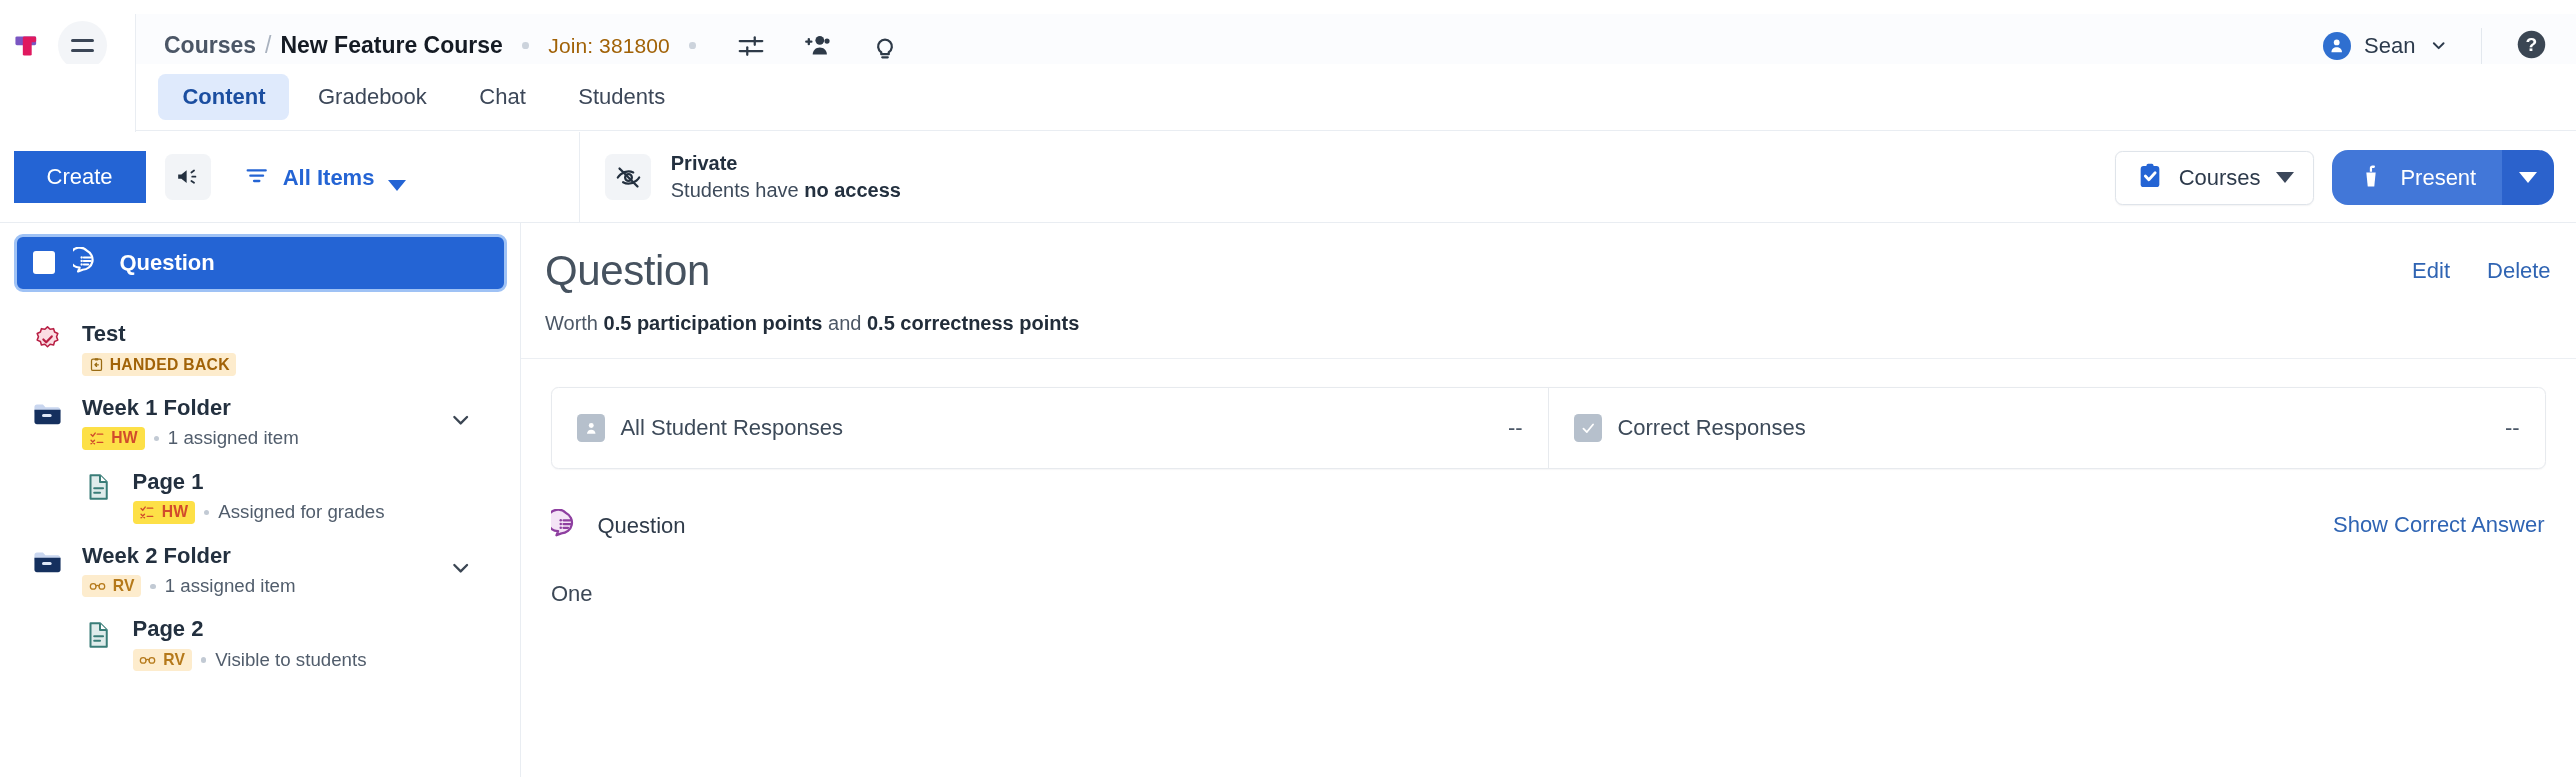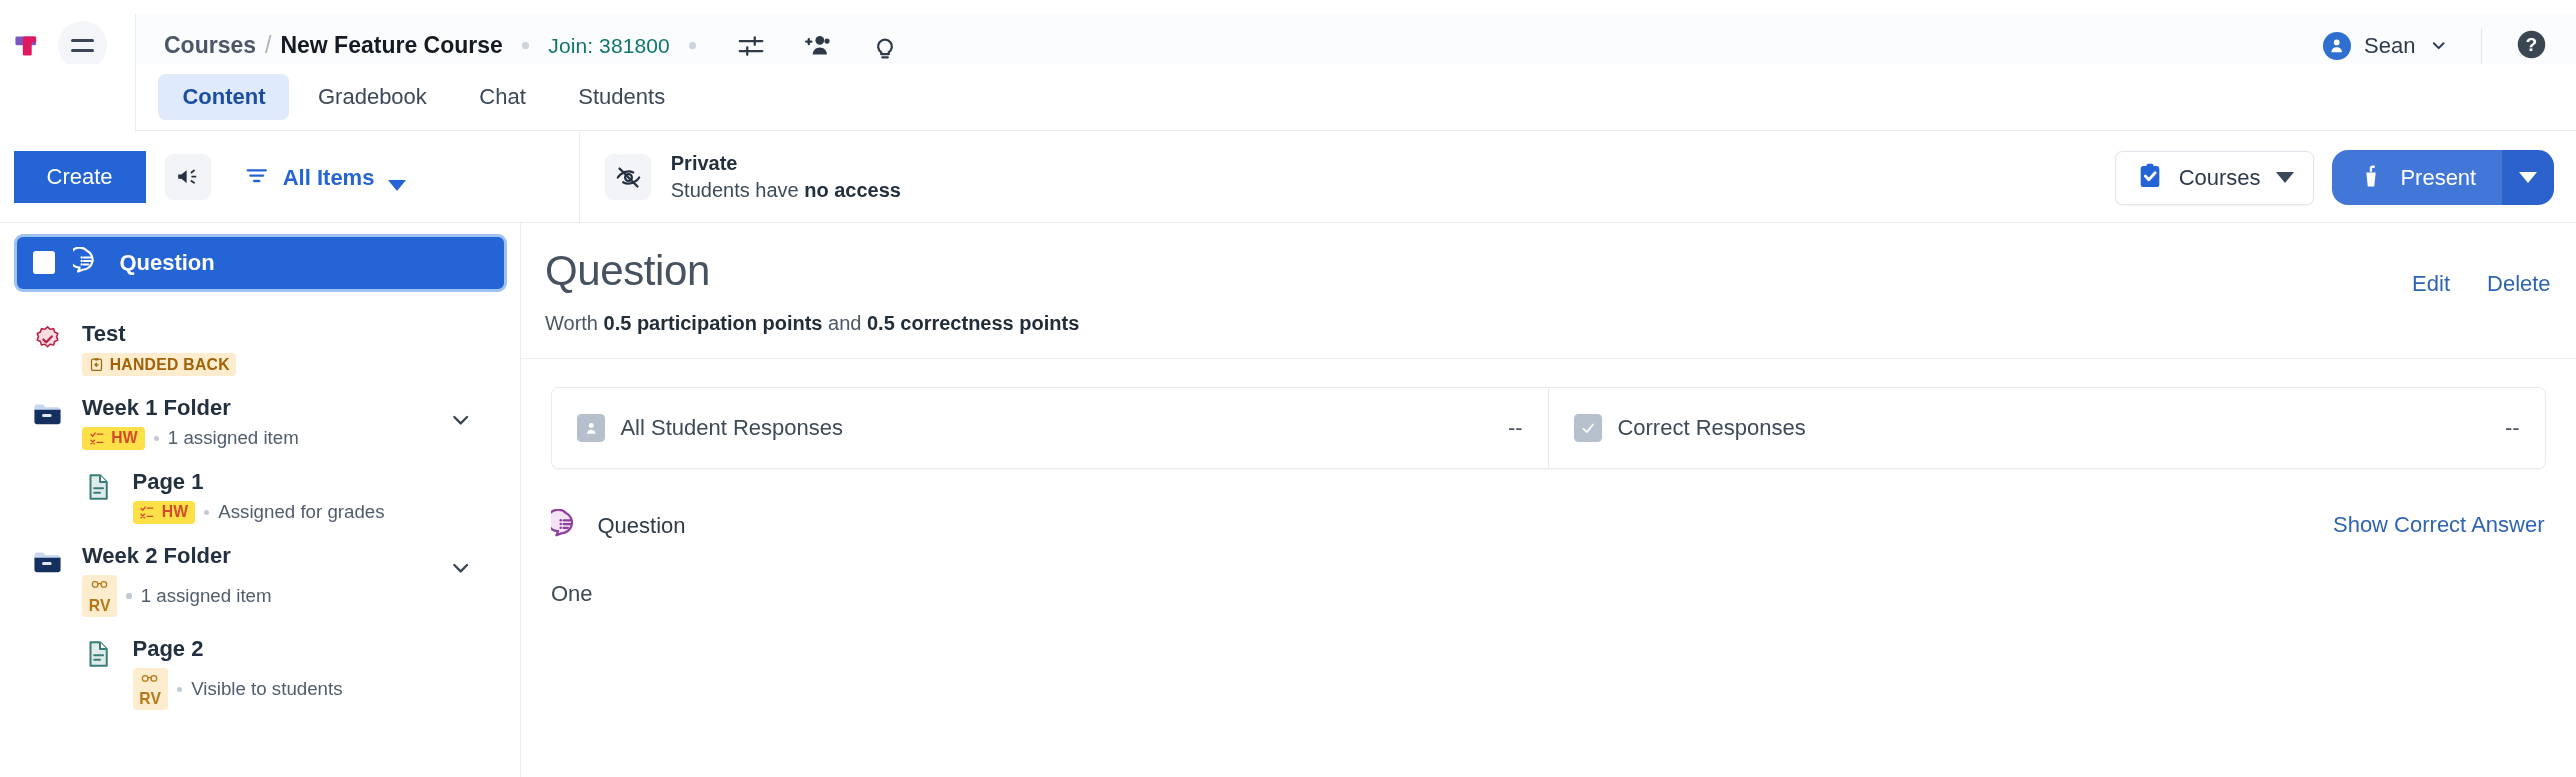--- a/index.html
+++ b/index.html
@@ -29,21 +29,21 @@
     background: #f3f5f8; display: flex; align-items: center;
     justify-content: center; flex-direction: column; gap: 6.7px;
   }
   .hamburger span { display:block; width: 22.4px; height: 3px; border-radius: 1.5px; background:#3b4656; }
 
   .crumbs { display: flex; align-items: center; gap: 0; margin-left: 28px; }
   .crumb-root { font-size: 23px; font-weight: 700; color: #4b5666; }
   .crumb-sep  { font-size: 23px; color: #a9b2bf; margin: 0 9px; }
   .crumb-cur  { font-size: 23px; font-weight: 700; color: #151b24; }
   .dotsep { width: 6.7px; height: 6.7px; border-radius:50%; background:#ccd3dc; margin: 0 19.4px; }
-  .joincode { font-size: 21px; color: #0f766e; letter-spacing: 0.1px; }
+  .joincode { font-size: 21px; color: #a16207; letter-spacing: 0.1px; }
 
   .hdr-icons { display:flex; align-items:center; gap: 34px; margin-left: 19.4px; }
   .hdr-icon { width: 33px; height: 33px; display:flex; align-items:center; justify-content:center; }
 
   .topright { position: absolute; right: 0; top: 0; height: 64px; display:flex; align-items:center; }
   .user { display:flex; align-items:center; gap: 13.5px; padding-right: 33px; }
   .avatar-c { width: 28px; height: 28px; border-radius:50%; background:#2f6fd0; display:flex; align-items:center; justify-content:center; }
   .uname { font-size: 22px; color:#2c3a4c; }
   .vsep { width:0.7px; height:36px; background:#e3e8ee; }
   .helpwrap { padding: 0 28px 0 33px; }
@@ -114,33 +114,33 @@
   .sb-check { width:22.4px; height:22.4px; background:#fff; border-radius:3px; flex:0 0 22.4px; }
   .sb-sel-lbl { font-size:22px; color:#ffffff; font-weight:700; }
 
   .sb-item { display:flex; align-items:flex-start; gap:18px; padding: 9px 7.5px 9px 16.5px; position:relative; }
   .sb-item.indent { padding-left: 67px; }
   .sb-ico { flex:0 0 auto; width:34px; display:flex; justify-content:center; padding-top: 4.5px; }
   .sb-title { font-size:22px; font-weight:700; color:#23303f; line-height:1.25; }
   .sb-sub { display:flex; align-items:center; gap:9px; margin-top:6px; }
   .badge { display:inline-flex; align-items:center; gap:6px; border-radius:3.7px; padding: 2.2px 6.7px; font-size:15.7px; font-weight:700; letter-spacing:0.3px; }
   .badge.hw { background:#fde047; color:#d14b2c;align-items:center; }
-  .badge.rv { background:#fdeccd; color:#b5791a;flex-direction:column; }
+  .badge.rv { background:#fdeccd; color:#b5791a; }
   .badge.hb { background:#fdeccd; color:#a16207; font-size:15.7px; }
   .sb-meta { font-size:18.7px; color:#515d6c; }
   .sb-dot { width:5.2px;height:5.2px;border-radius:50%;background:#c2cad4; display:inline-block; }
   .chev { position:absolute; right: 33px; top: 22.4px; }
 
   
   .main { position:absolute; top:223px; left:521px; width:2055px; height:555px; background:#fff; }
   .main-head { padding: 24px 0 0 0; position:relative; border-bottom:0.7px solid #eceff3; height:136px; }
   .q-title { font-size:42px; color:#46525f; font-weight:400; padding-left:24px; letter-spacing:-0.4px; }
   .q-worth { font-size:20px; color:#4c5765; padding-left:24px; margin-top: 17px; }
   .q-worth b { color:#222d3a; font-weight:700; }
-  .head-actions { position:absolute; right: 25.4px; top: 48px; display:flex; gap: 37px; }
+  .head-actions { position:absolute; right: 25.4px; top: 35px; display:flex; gap: 37px; }
   .link-blue { font-size:22px; color:#2f64b3; }
 
   .statsrow { margin: 28px 30px 0 30px; border:0.7px solid #e7eaee; border-radius:7.5px; display:flex; height:82px; background:#fff; box-shadow:0 0.7px 1.5px rgba(16,24,40,.04); }
   .statcell { flex:1; display:flex; align-items:center; padding: 0 25.4px; position:relative; }
   .statcell + .statcell { border-left:0.7px solid #e7eaee; }
   .stat-ico { width:28px; height:28px; border-radius:4.5px; background:#b6c0cc; display:flex; align-items:center; justify-content:center; margin-right:15px; flex:0 0 28px; }
   .stat-lbl { font-size:22px; color:#3d4a59; }
   .stat-val { position:absolute; right:25.4px; font-size:22px; color:#4a5666; }
 
   .qblock { margin: 40px 30px 0 30px; position:relative; }

